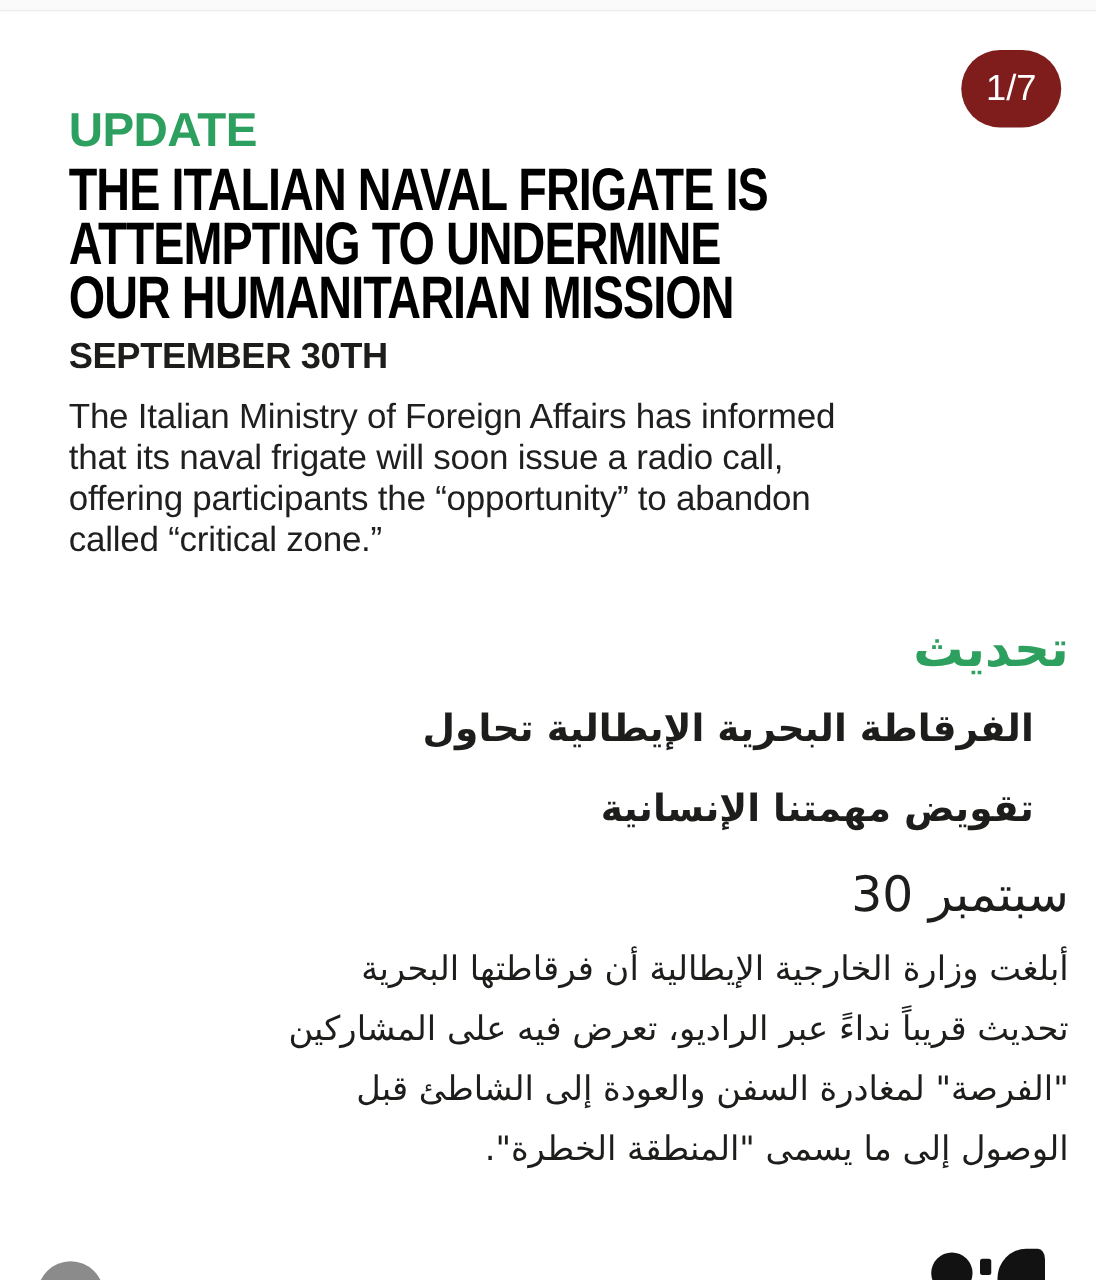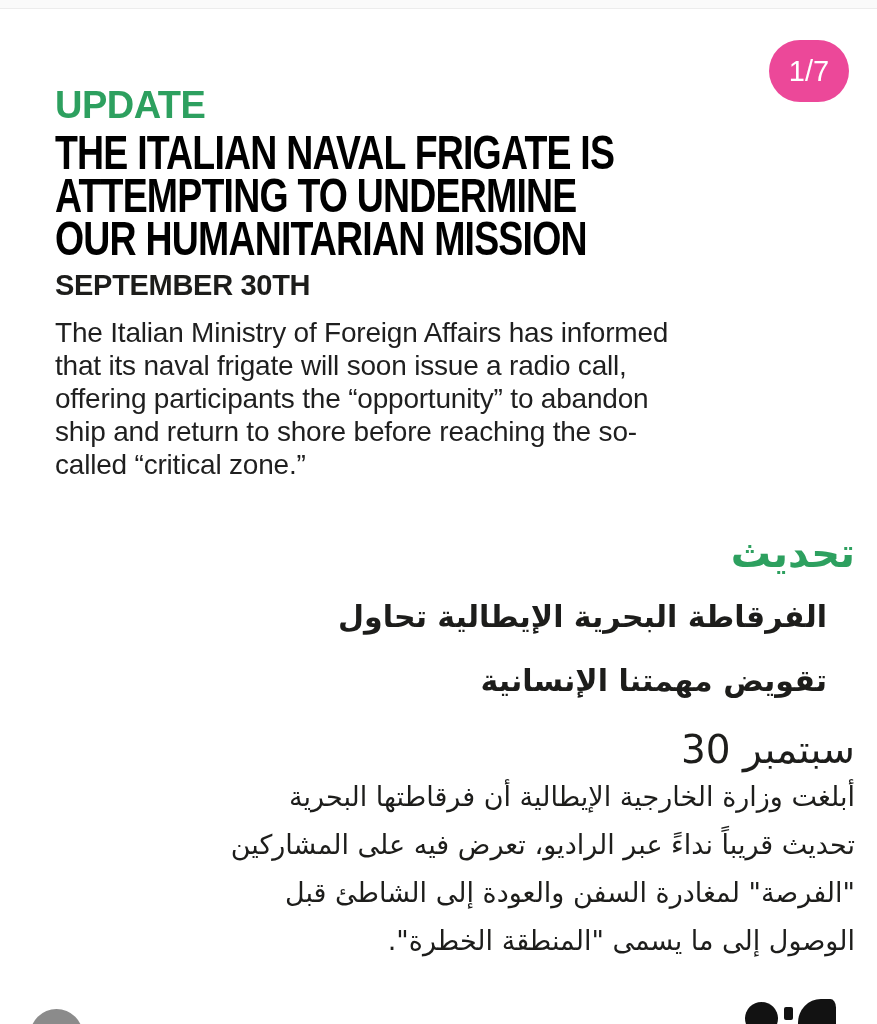--- a/index.html
+++ b/index.html
@@ -15,21 +15,21 @@
     height: 8px;
     background: #fafafa;
     border-bottom: 1px solid #ececec;
   }
   .badge {
     position: absolute;
     top: 40px;
     right: 28px;
     width: 80px;
     height: 62px;
-    background: #ec4899;
+    background: #7f1d1d;
     border-radius: 31px;
     color: #ffffff;
     display: flex;
     align-items: center;
     justify-content: center;
     font-size: 29px;
   }
   .content { padding: 72px 0 0 55px; }
   .kicker-en {
     color: #2da05f;
@@ -72,21 +72,21 @@
   }
   .kicker-ar {
     color: #2da05f;
     font-size: 40px;
     font-weight: bold;
     line-height: 52px;
   }
   .headline-ar { margin-top: 6px; margin-left: 0; padding-left: 0; margin-right: 28px; }
   .headline-line-ar { font-size: 30px; font-weight: bold; line-height: 64px; }
   .date-ar { margin-top: 16px; font-size: 39px; line-height: 42px; }
-  .body-ar { margin-top: 2px; }
+  .body-ar { margin-top: 14px; }
   .body-line-ar { font-size: 27px; line-height: 48px; }
   .avatar-partial {
     position: absolute;
     left: 30px;
     bottom: -38px;
     width: 53px;
     height: 53px;
     border-radius: 50%;
     background: #8b8b8b;
   }
@@ -143,21 +143,20 @@
       <div class="headline-line">ATTEMPTING TO UNDERMINE</div>
       <div class="headline-line">OUR HUMANITARIAN MISSION</div>
     </div>
 
     <div class="date-en">SEPTEMBER 30TH</div>
 
     <div class="body-en">
       <div class="body-line">The Italian Ministry of Foreign Affairs has informed</div>
       <div class="body-line">that its naval frigate will soon issue a radio call,</div>
       <div class="body-line">offering participants the “opportunity” to abandon</div>
-      <div class="body-line">ship and return to shore before reaching the so-</div>
       <div class="body-line">called “critical zone.”</div>
     </div>
 
     <div class="arabic" dir="rtl">
       <div class="kicker-ar">تحديث</div>
 
       <div class="headline-ar">
         <div class="headline-line-ar">الفرقاطة البحرية الإيطالية تحاول</div>
         <div class="headline-line-ar">تقويض مهمتنا الإنسانية</div>
       </div>

